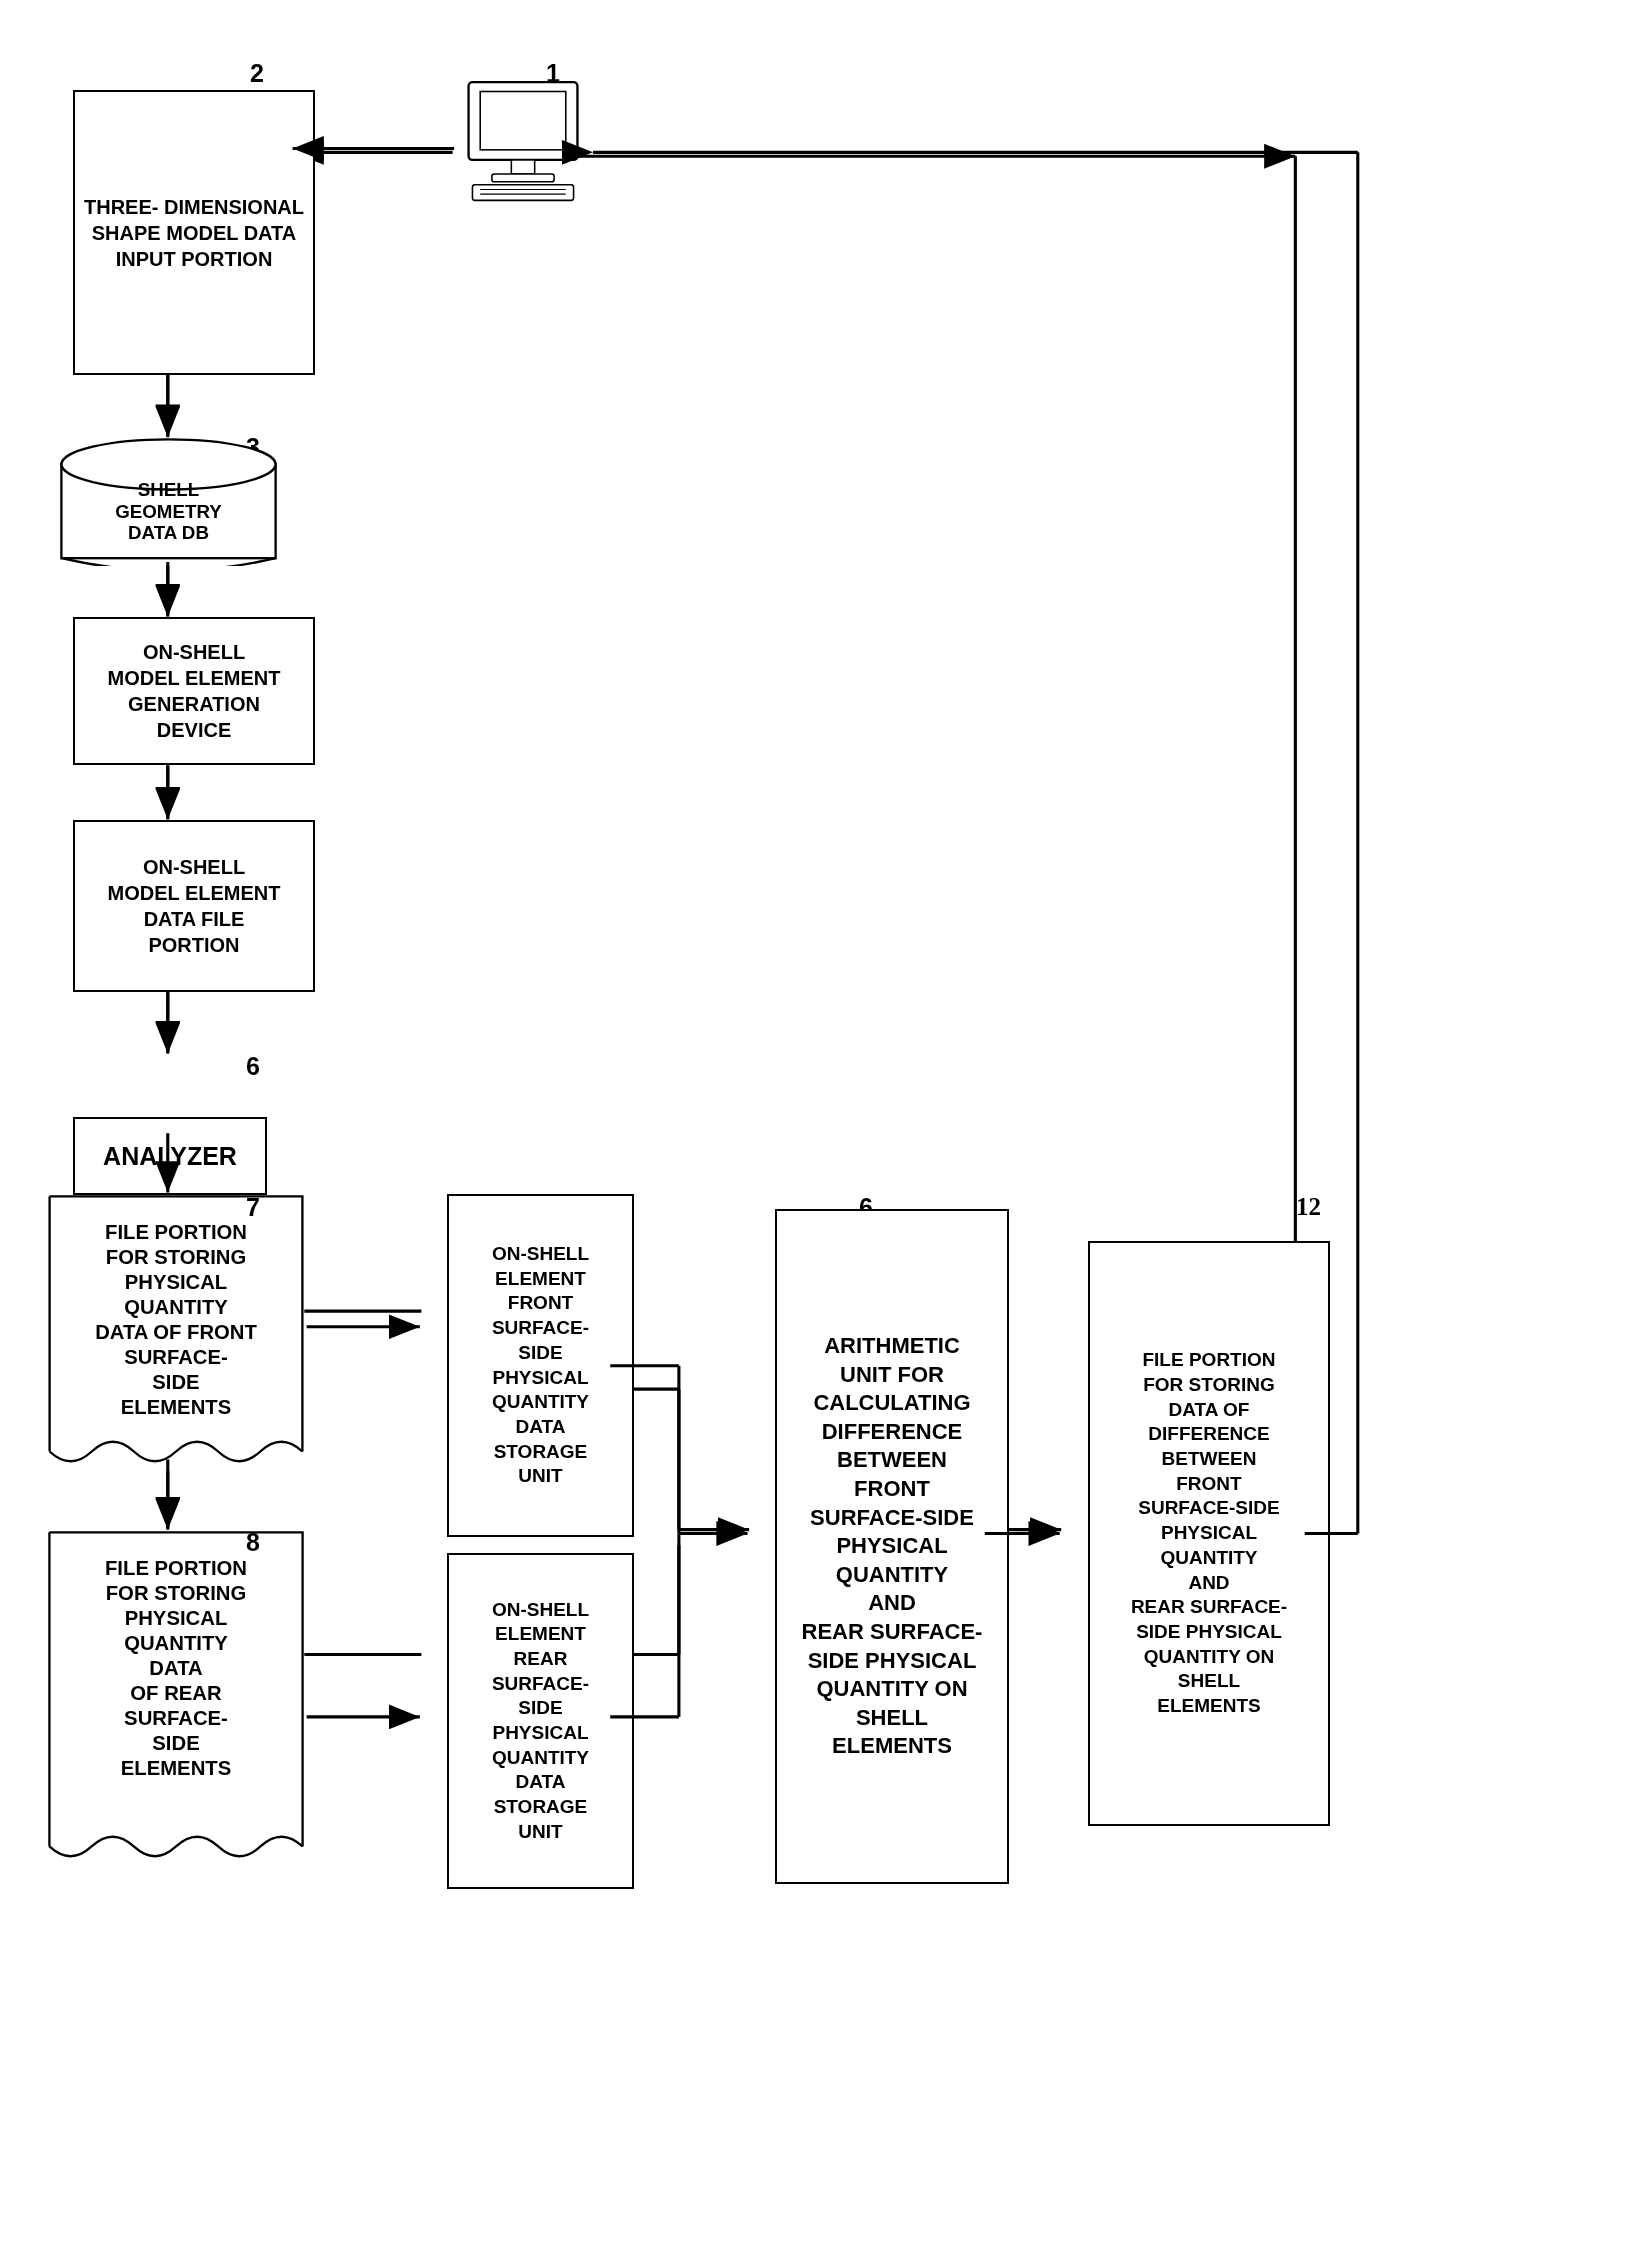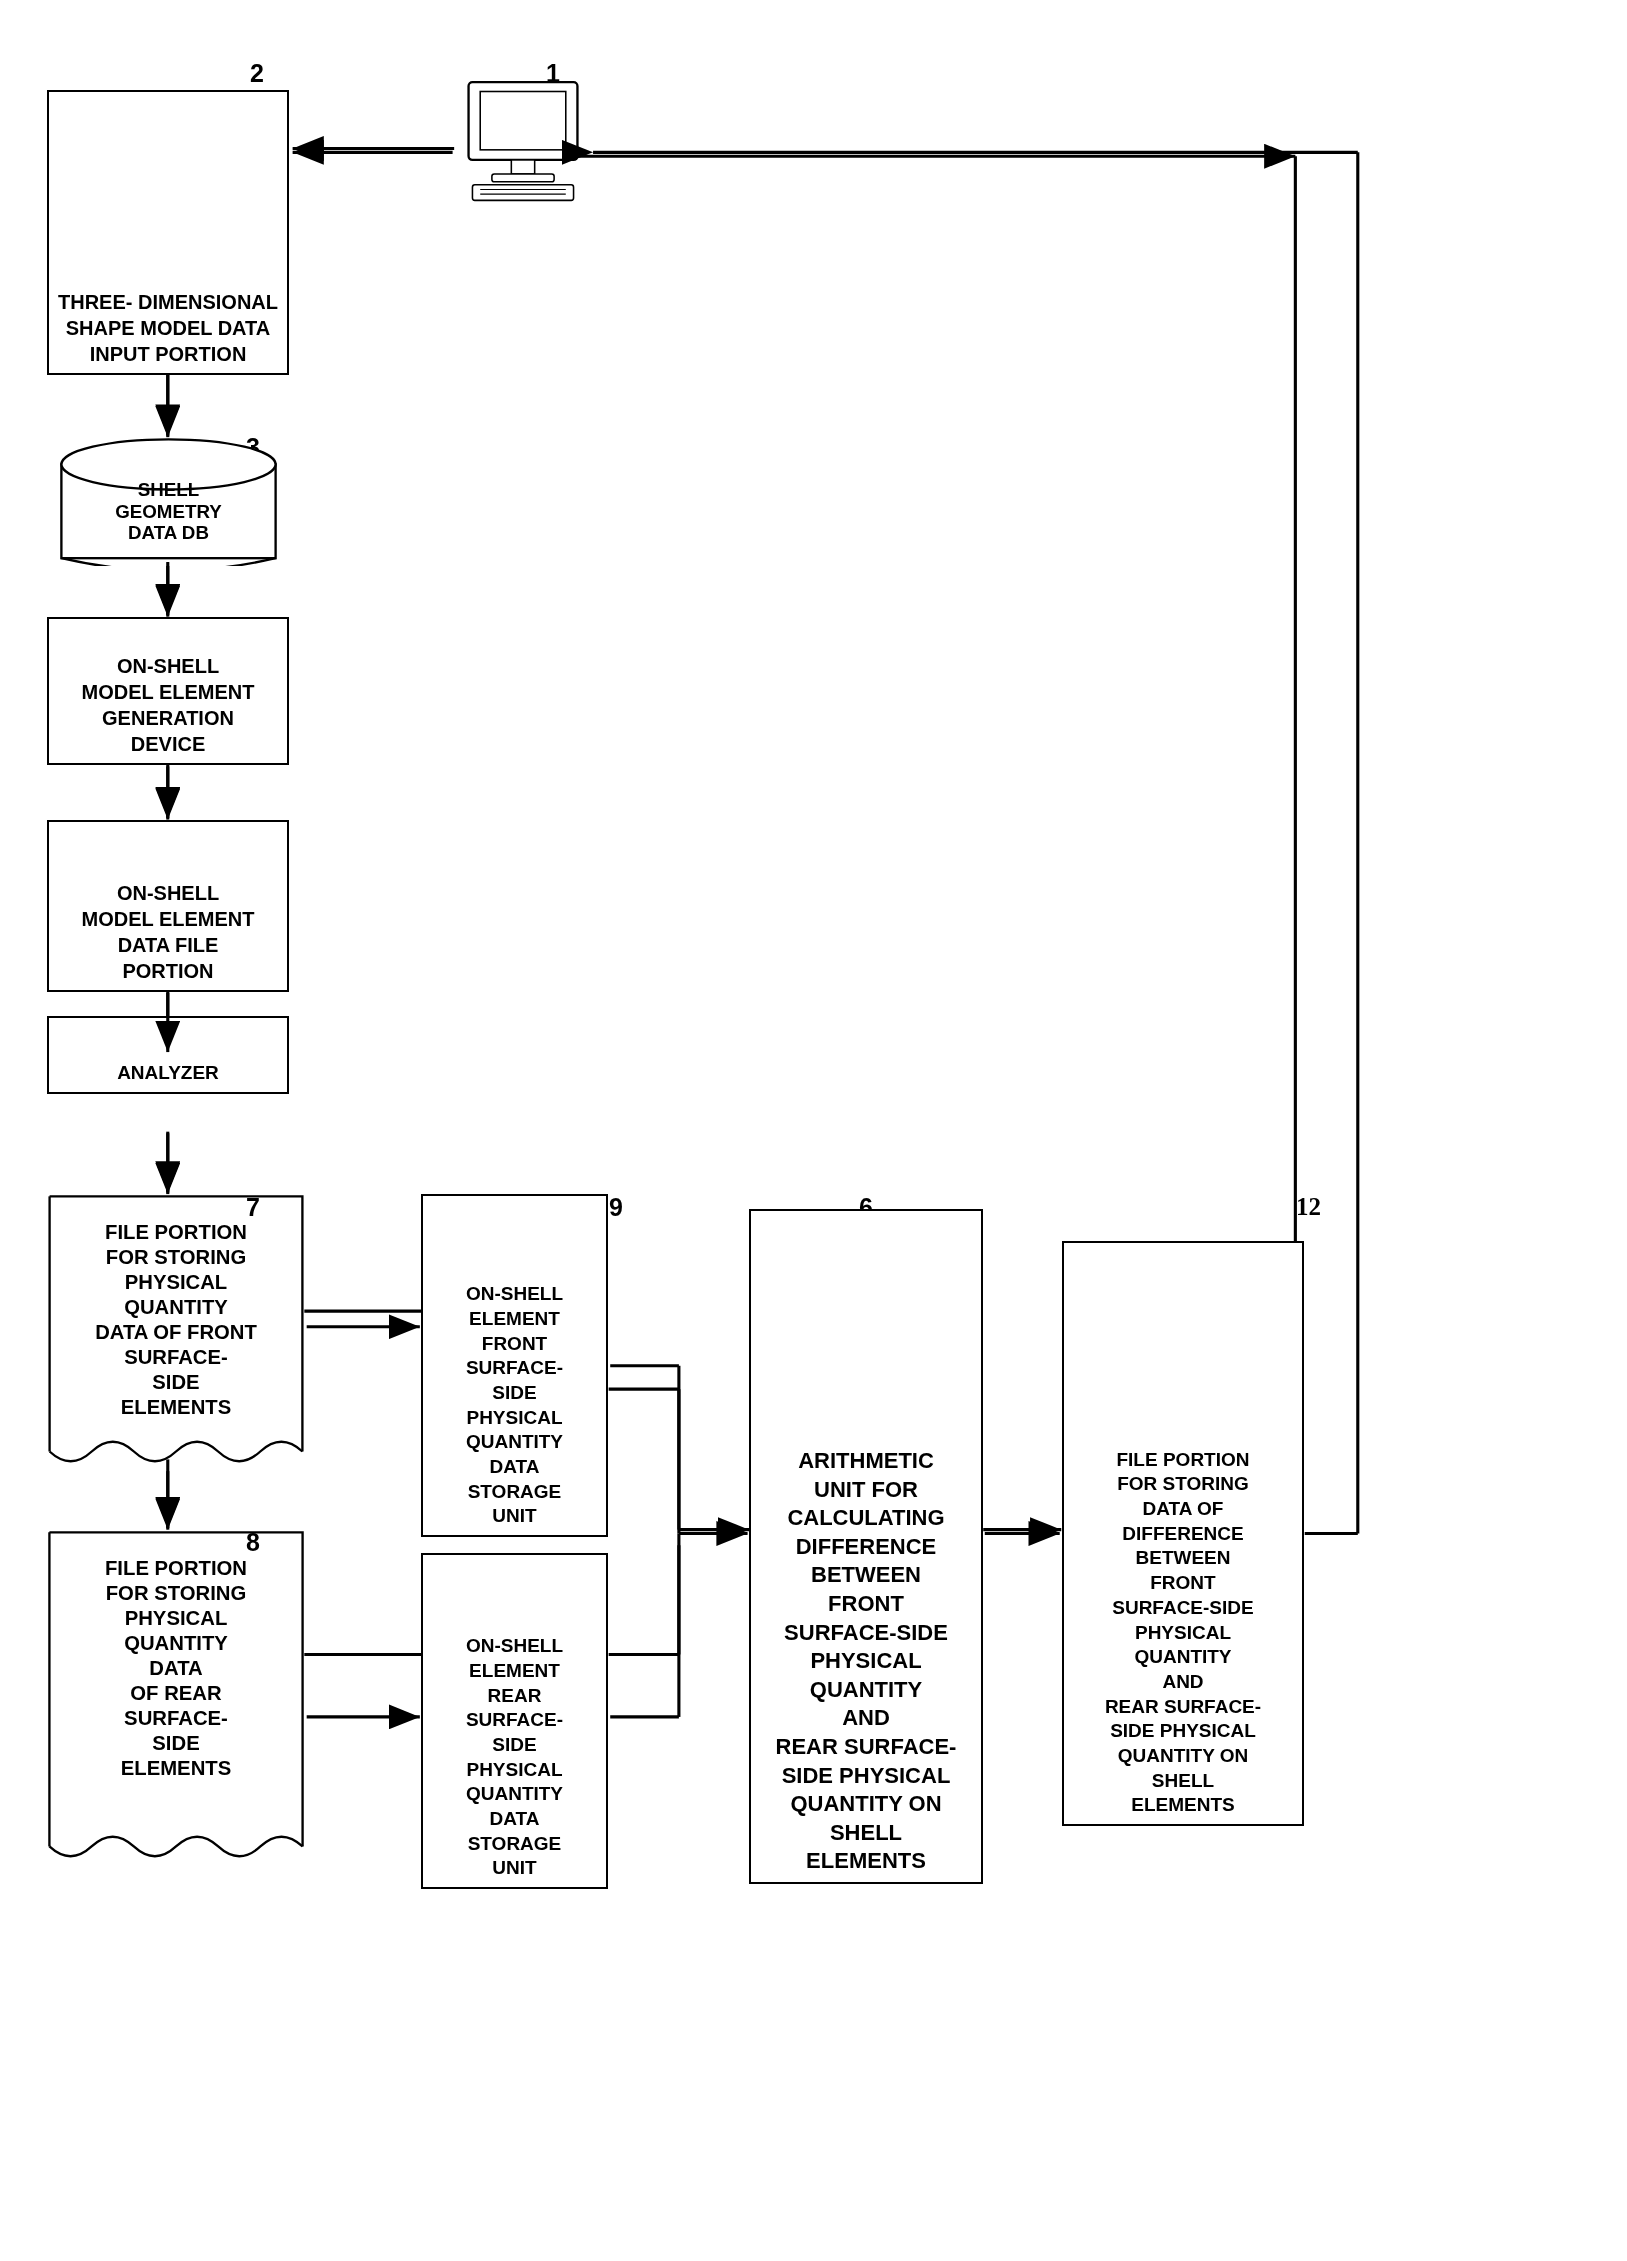--- a/index.html
+++ b/index.html
@@ -17,27 +17,28 @@
       width: 1627px;
       height: 2261px;
       background: #fff;
     }
 
     .box {
       position: absolute;
       border: 2.3px solid #000;
       background: #fff;
       display: flex;
-      align-items: flex-end;
+      align-items: center;
       justify-content: center;
       text-align: center;
       font-size: 22px;
       font-weight: bold;
       line-height: 1.3;
       padding: 6px;
+      margin-left: 26px;
     }
 
     .label-num {
       position: absolute;
       font-size: 25px;
       font-weight: bold;
     }
 
     svg.arrows {
       position: absolute;
@@ -161,21 +162,21 @@
   </div>
 
   <div class="label-num" style="left:246px; top:818px;">5</div>
 
   <div class="box" style="left:47px; top:820px; width:242px; height:172px; font-size:20px;">
     <span>ON-SHELL<br>MODEL ELEMENT<br>DATA FILE<br>PORTION</span>
   </div>
 
   <div class="label-num" style="left:246px; top:1052px;">6</div>
 
-  <div class="box" style="left:47px; top:1016px; width:242px; height:78px; font-size:19px;">
+  <div class="box" style="left:47px; top:1117px; width:194px; height:78px; font-size:25px;">
     <span>ANALYZER</span>
   </div>
 
   <div class="label-num" style="left:246px; top:1193px;">7</div>
 
   <div style="position:absolute; left:47px; top:1194px; width:258px; height:277px;">
     <svg width="258" height="277" viewBox="0 0 330 355">
 
       <path d="M 3 3 L 327 3 L 327 330 " fill="none" stroke="#000" stroke-width="3"></path>
       <line x1="3" y1="3" x2="3" y2="330" stroke="#000" stroke-width="3"></line>

